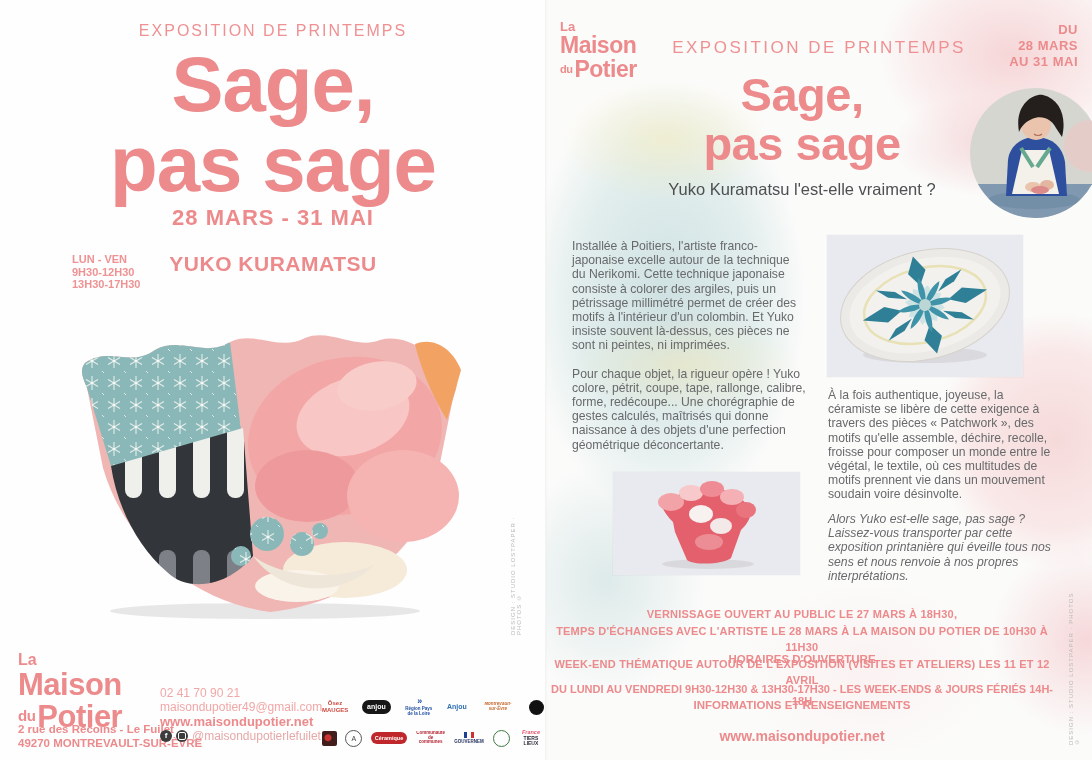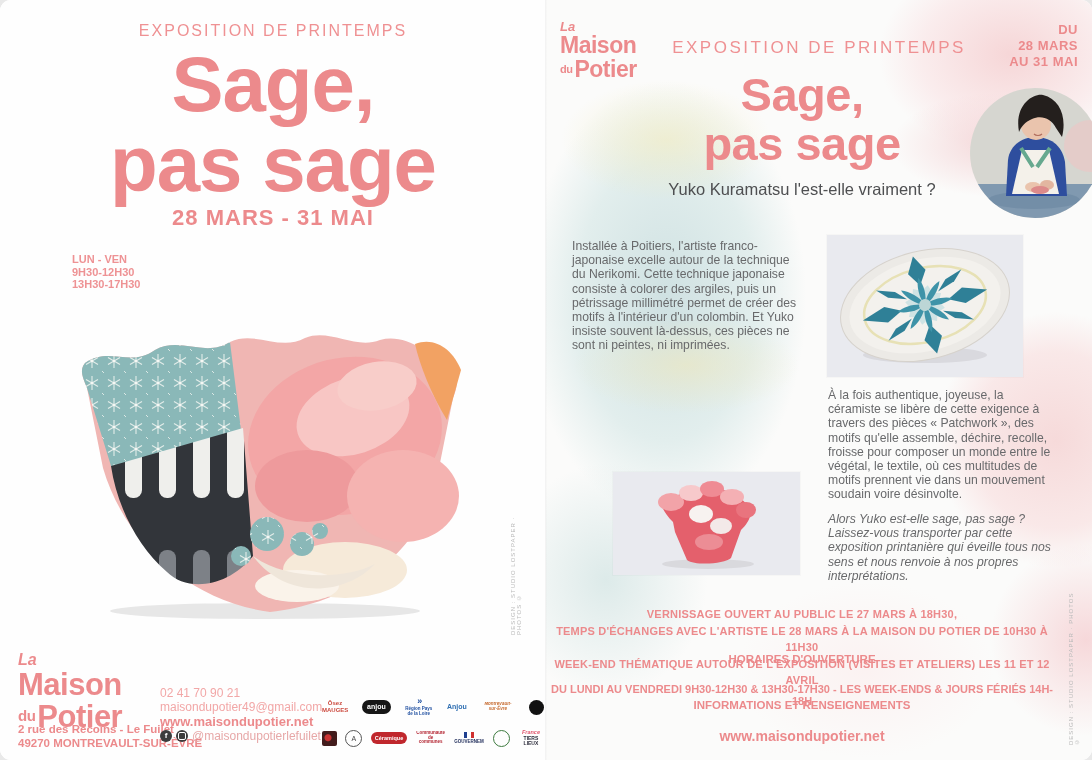--- a/index.html
+++ b/index.html
@@ -1,17 +1,17 @@
 <!DOCTYPE html>
 <html><head>
 <meta charset="utf-8">
 <style>
   html,body{margin:0;padding:0;background:#e9e9e9;}
   .sheet{position:relative;width:1092px;height:760px;overflow:hidden;background:#fff;
-         font-family:"Liberation Sans",sans-serif;border-radius:11px;}
+         font-family:"Liberation Sans",sans-serif;}
   .page{position:absolute;top:0;width:546px;height:760px;overflow:hidden;}
   .page.left{left:0;background:#fefefe;}
   .page.right{left:546px;background:#fbfbfa;}
   .fold{position:absolute;left:545px;top:0;width:2px;height:760px;background:linear-gradient(90deg,rgba(0,0,0,.06),rgba(255,255,255,0));z-index:50;}
 
   
   .kicker{position:absolute;width:100%;text-align:center;color:#ef9193;font-weight:500;letter-spacing:2px;}
   .big-title{position:absolute;text-align:center;color:#ec8a8c;font-weight:800;letter-spacing:-1px;}
 
   
@@ -20,21 +20,21 @@
   .l-dates{position:absolute;top:205px;left:0;width:546px;text-align:center;color:#ec8a8c;font-weight:700;font-size:22px;letter-spacing:1px;}
   .hours-block{position:absolute;top:253px;font-size:11px;font-weight:700;line-height:12.5px;color:#ee9294;}
   .hb-left{left:72px;text-align:left;}
   .hb-right{left:330px;width:112px;text-align:right;}
   .artist{position:absolute;top:252px;left:123px;width:300px;text-align:center;color:#ec8a8c;}
   .artist .name{font-size:21px;font-weight:800;letter-spacing:.5px;}
   .artist .role{font-size:14px;font-weight:400;margin-top:2px;}
   .bowl-photo{position:absolute;left:15px;top:328px;width:516px;height:295px;}
 
   .logo{color:#ec8a8c;font-weight:800;line-height:1;}
-  .logo .l1{display:block;font-size:16px;font-style:italic;}
+  .logo .l1{display:block;font-size:16px;}
   .logo .l2{display:block;font-size:31px;letter-spacing:-.5px;margin-top:1px;}
   .logo .l3{display:block;font-size:31px;letter-spacing:-.5px;margin-top:1px;}
   .logo .du{font-size:15px;font-weight:700;vertical-align:6px;margin-right:2px;}
   .l-logo{position:absolute;left:18px;top:652px;}
   .l-address{position:absolute;left:18px;top:722px;color:#ec8a8c;font-weight:700;font-size:11.5px;line-height:14px;}
   .l-contact{position:absolute;left:160px;top:687px;font-size:12px;line-height:13.5px;color:#f2a7a7;}
   .l-contact .web{font-size:13px;font-weight:700;color:#ec8a8c;margin-top:1px;}
   .l-social{position:absolute;left:160px;top:729px;display:flex;align-items:center;gap:4px;color:#e7a8a8;font-size:12px;}
   .sicon{width:12px;height:12px;border-radius:50%;background:#3c3c3c;color:#fff;font-size:8px;font-weight:700;
          display:inline-flex;align-items:center;justify-content:center;line-height:1;}
@@ -118,20 +118,21 @@
       <span>pas sage</span>
     </div>
     <div class="l-dates">28 MARS - 31 MAI</div>
 
     <div class="hours-block hb-left">
       <div>LUN - VEN</div>
       <div>9H30-12H30</div>
       <div>13H30-17H30</div>
     </div>
     <div class="artist">
+      <div class="name">YUKO KURAMATSU</div>
     </div>
 
     <svg class="bowl-photo" viewBox="0 0 516 295" aria-hidden="true">
       <defs>
         <pattern id="starPat" width="22" height="22" patternUnits="userSpaceOnUse">
           <rect width="22" height="22" fill="#8ab8b8"></rect>
           <g stroke="#f2f6f2" stroke-width="1.1" opacity=".85">
             <line x1="11" y1="4" x2="11" y2="18"></line>
             <line x1="5" y1="7.5" x2="17" y2="14.5"></line>
             <line x1="5" y1="14.5" x2="17" y2="7.5"></line>
@@ -249,20 +250,21 @@
         <path d="M64,46 C66,48 70,48 72,46" stroke="#b06c5c" stroke-width="1.2" fill="none"></path>
         <path d="M49,44 C44,16 64,5 73,7 C90,11 97,29 92,49 L86,40 C81,30 71,27 62,31 C55,34 51,39 49,44 Z" fill="#241f1d"></path>
         <ellipse cx="63" cy="99" rx="8" ry="5" fill="#eac4ad"></ellipse>
         <ellipse cx="77" cy="97" rx="7" ry="5" fill="#e2b6a0"></ellipse>
         <ellipse cx="70" cy="102" rx="9" ry="4" fill="#dd8a8a"></ellipse>
       </svg>
     </div>
 
     <div class="body-col col1">
       <p>Installée à Poitiers, l'artiste franco-japonaise excelle autour de la technique du Nerikomi. Cette technique japonaise consiste à colorer des argiles, puis un pétrissage millimétré permet de créer des motifs à l'intérieur d'un colombin. Et Yuko insiste souvent là-dessus, ces pièces ne sont ni peintes, ni imprimées.</p>
+      <p>Pour chaque objet, la rigueur opère ! Yuko colore, pétrit, coupe, tape, rallonge, calibre, forme, redécoupe... Une chorégraphie de gestes calculés, maîtrisés qui donne naissance à des objets d'une perfection géométrique déconcertante.</p>
     </div>
 
     <div class="photo-box plate-box">
       <svg viewBox="0 0 196 142" width="196" height="142" aria-hidden="true">
         <ellipse cx="98" cy="120" rx="62" ry="8" fill="#d9d9de"></ellipse>
         <g transform="translate(98,70) rotate(-14)">
           <ellipse rx="86" ry="54" fill="#eceae6" stroke="#d6d2cc"></ellipse>
           <ellipse rx="77" ry="46" fill="#f3f1ed"></ellipse>
           <ellipse rx="62" ry="37" fill="none" stroke="#e6dfae" stroke-width="2.5" opacity=".9"></ellipse>
           <g fill="#2f8097">

